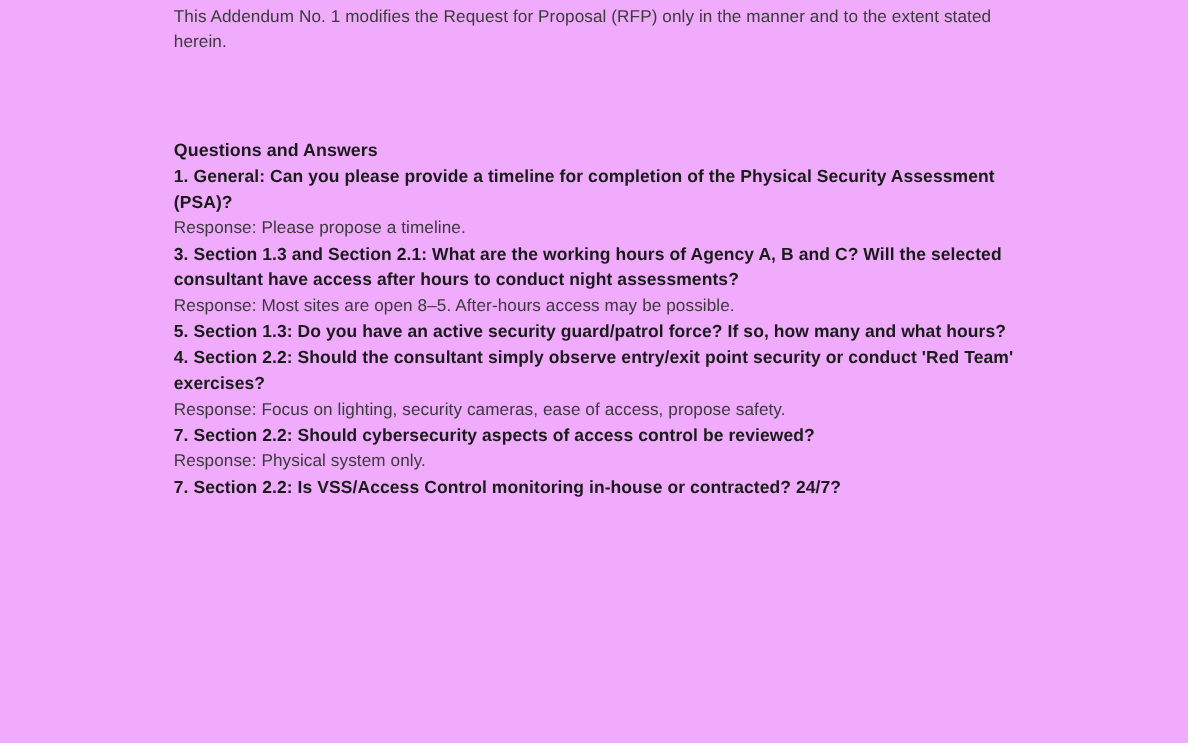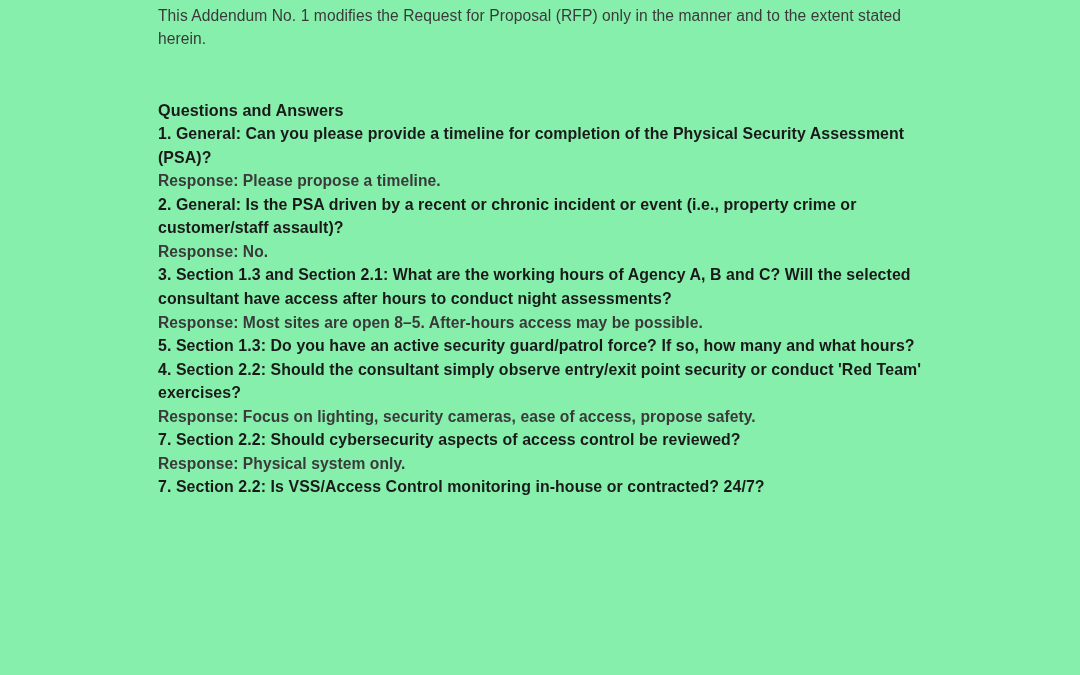--- a/index.html
+++ b/index.html
@@ -15,21 +15,21 @@
     font-family: "Liberation Sans", "DejaVu Sans", sans-serif;
     -webkit-font-smoothing: antialiased;
   }
 
   
   .doc-viewport {
     position: relative;
     width: 1080px;
     height: 675px;
     overflow: hidden;
-    background: #86efac;
+    background: #f0abfc;
   }
 
   .doc-column {
     position: absolute;
     left: 158px;
     top: 4px;
     width: 764px;
   }
 
   p {
@@ -42,59 +42,55 @@
   .intro {
     color: #3a3a3a;
     font-weight: 400;
   }
 
   .section-heading {
     color: #1a1a1a;
     font-weight: 700;
     font-size: 16.2px;
     line-height: 23.4px;
-    margin-top: 48px;
+    margin-top: 75px;
   }
 
   .qa-block {
   }
 
   .qa-question {
     color: #1a1a1a;
     font-weight: 700;
     font-size: 15.9px;
     line-height: 23.6px;
   }
 
   .qa-response {
     color: #3a3a3a;
-    font-weight: 700;
+    font-weight: 400;
     font-size: 15.6px;
     line-height: 23.4px;
   }
 </style>
 </head>
 <body>
 
 <div class="doc-viewport">
   <div class="doc-column">
 
     <p class="intro">This Addendum No. 1 modifies the Request for Proposal (RFP) only in the manner and to the extent stated herein.</p>
 
     <p class="section-heading">Questions and Answers</p>
 
     <div class="qa-block">
       <p class="qa-question">1. General: Can you please provide a timeline for completion of the Physical Security Assessment (PSA)?</p>
       <p class="qa-response">Response: Please propose a timeline.</p>
     </div>
 
-    <div class="qa-block">
-      <p class="qa-question">2. General: Is the PSA driven by a recent or chronic incident or event (i.e., property crime or customer/staff assault)?</p>
-      <p class="qa-response">Response: No.</p>
-    </div>
 
     <div class="qa-block">
       <p class="qa-question">3. Section 1.3 and Section 2.1: What are the working hours of Agency A, B and C? Will the selected consultant have access after hours to conduct night assessments?</p>
       <p class="qa-response">Response: Most sites are open 8–5. After-hours access may be possible.</p>
     </div>
 
     <div class="qa-block">
       <p class="qa-question">5. Section 1.3: Do you have an active security guard/patrol force? If so, how many and what hours?</p>
     </div>
 

